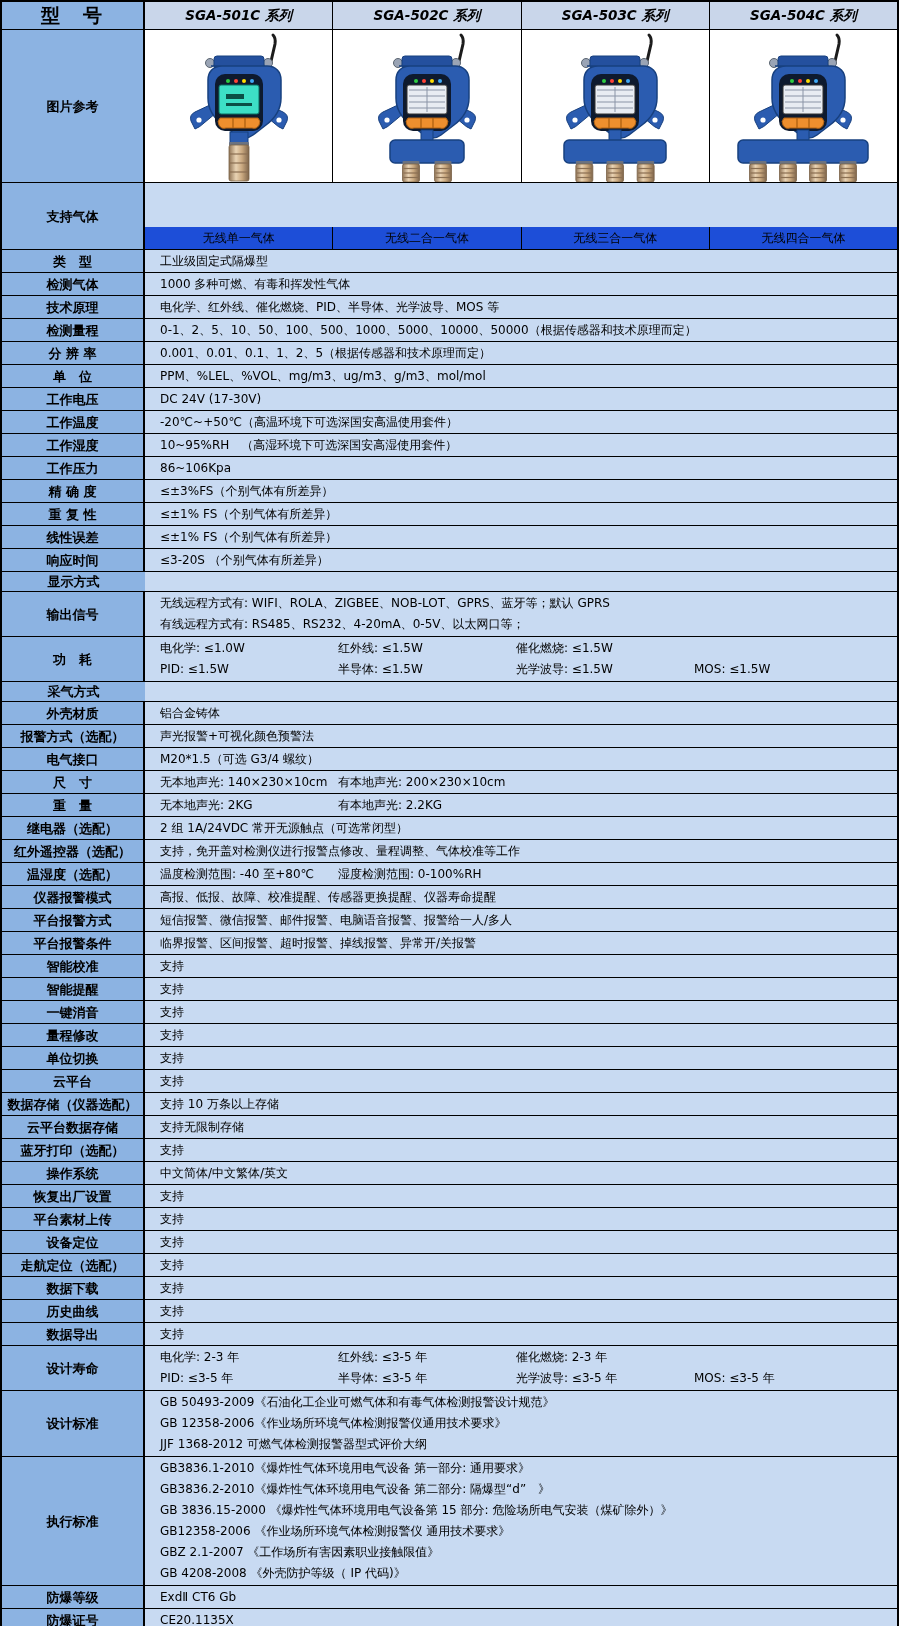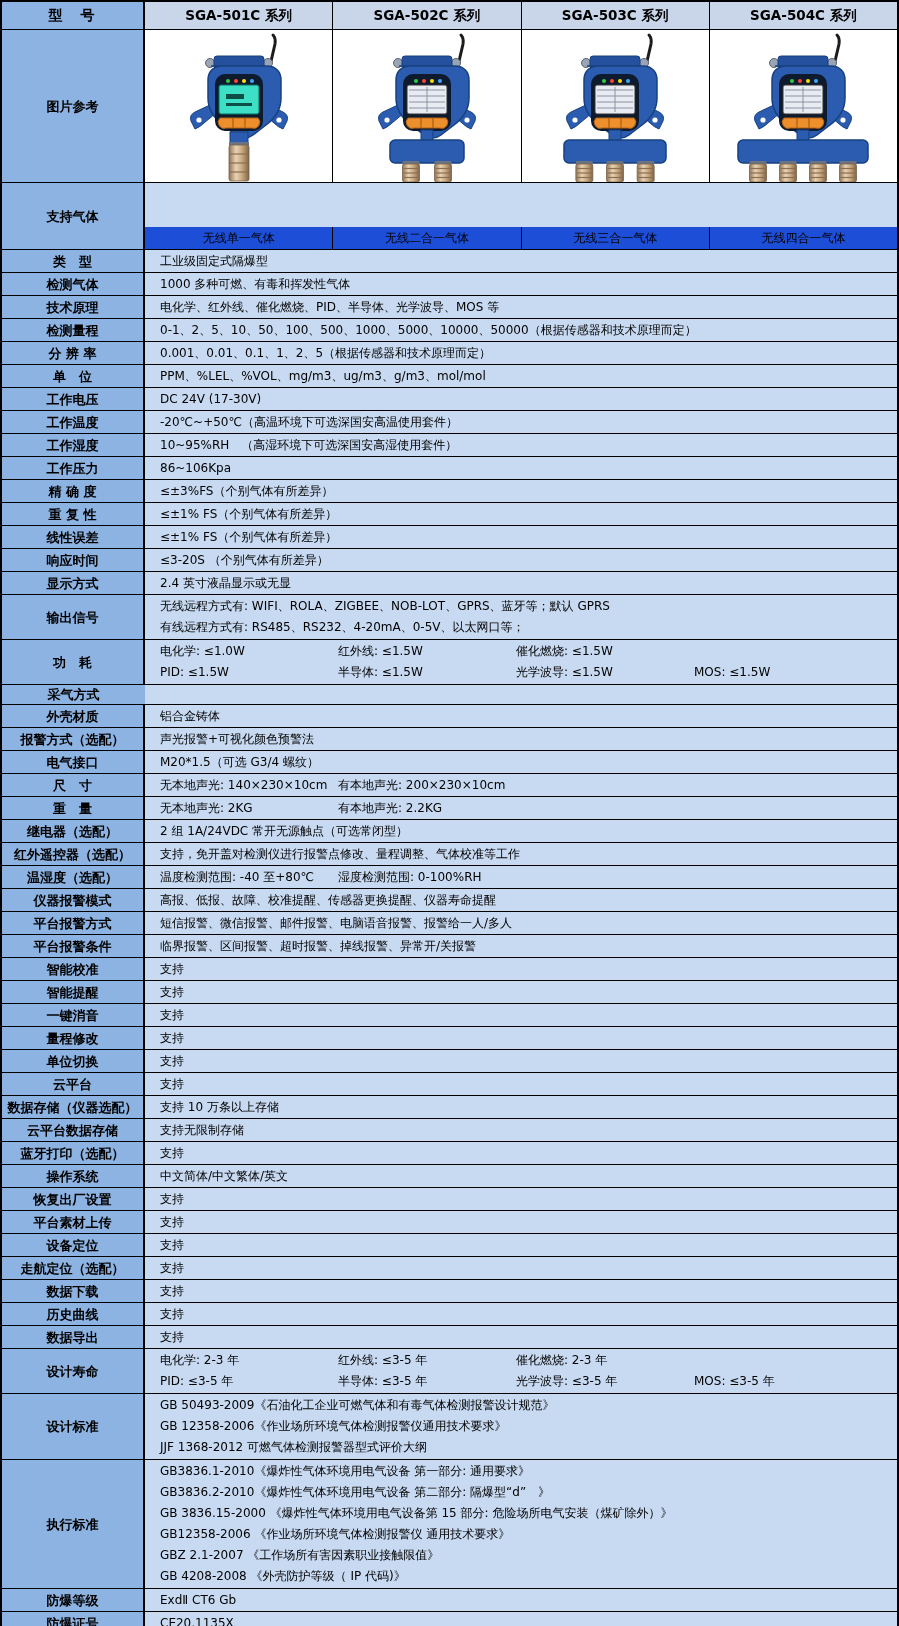--- a/index.html
+++ b/index.html
@@ -24,28 +24,29 @@
     max-width: 143px;
     background: #8cb3e2;
     display: flex; align-items: center; justify-content: center;
     text-align: center;
     font-weight: bold;
     font-size: 13px;
     line-height: 15px;
     padding: 2px 3px;
     border-right: 2px solid #000;
   }
-  .header-row .label-cell { font-size: 14px; letter-spacing: 2px; }
+  .header-row .label-cell { font-size: 19px; letter-spacing: 2px; }
   .model-cell {
     flex: 1 1 0;
     background: #c9d6ea;
     display: flex; align-items: center; justify-content: center;
     font-weight: bold;
     font-size: 13.5px;
     min-height: 27px;
+    font-style: italic;
   }
   .image-cell {
     flex: 1 1 0;
     background: #ffffff;
     height: 152px;
     display: flex; align-items: flex-end; justify-content: center;
     overflow: hidden;
   }
   .gas-cell, .eq-cell {
     flex: 1 1 0;
@@ -367,23 +368,20 @@
       </div>
     </div>
     <div class="row">
       <div class="cell label-cell">响应时间</div>
       <div class="cell value-cell">
         <div class="line">≤3-20S （个别气体有所差异）</div>
       </div>
     </div>
     <div class="row">
       <div class="cell label-cell">显示方式</div>
-      <div class="cell value-cell">
-        <div class="line">2.4 英寸液晶显示或无显</div>
-      </div>
     </div>
     <div class="row multi">
       <div class="cell label-cell">输出信号</div>
       <div class="cell value-cell">
         <div class="line">无线远程方式有: WIFI、ROLA、ZIGBEE、NOB-LOT、GPRS、蓝牙等；默认 GPRS</div>
         <div class="line">有线远程方式有: RS485、RS232、4-20mA、0-5V、以太网口等；</div>
       </div>
     </div>
     <div class="row multi">
       <div class="cell label-cell">功　耗</div>

